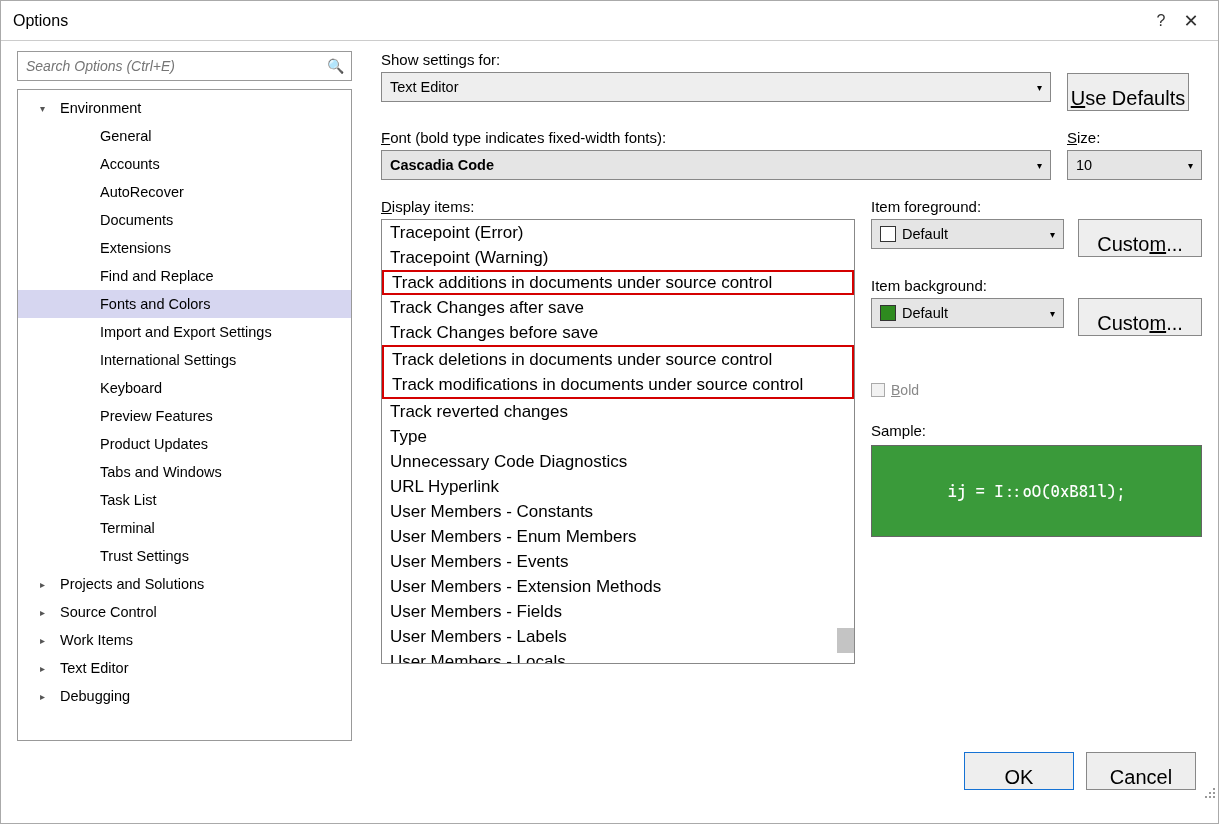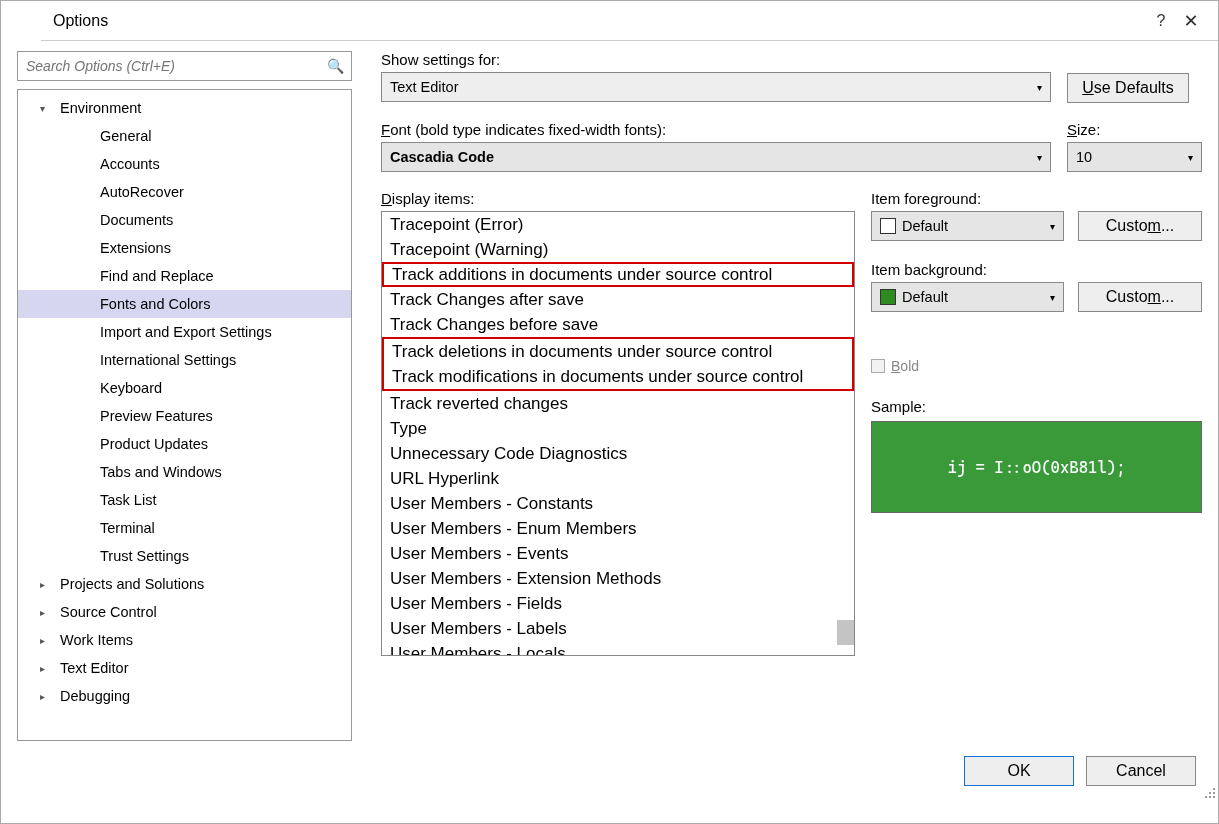--- a/index.html
+++ b/index.html
@@ -13,21 +13,20 @@
     height: 824px;
     overflow: hidden;
     border: 1px solid #aaa;
   }
   .titlebar {
     height: 40px;
     display: flex;
     align-items: center;
     padding: 0 12px;
     border-bottom: 1px solid #ccc;
-    margin-left: 40px;
   }
   .title { font-size: 16px; flex: 1; }
   .tb-icon { width: 30px; text-align: center; font-size: 16px; color: #333; cursor: pointer; }
   .close-x { font-size: 18px; }
   .content {
     display: flex;
     height: 700px;
     padding: 10px 16px 0 16px;
     gap: 20px;
   }
@@ -82,24 +81,24 @@
     padding: 0 8px;
     position: relative;
     cursor: pointer;
   }
   .dropdown.white { background: #e5e5e5; }
   .dropdown .dd-val { flex: 1; font-size: 14.5px; }
   .dd-arrow { font-size: 10px; }
   .btn {
     border: 1px solid #888;
     background: #eee;
-    height: 30px;
+    height: 38px;
     min-width: 122px;
-    display: inline-flex; align-items: center; justify-content: center;
-    font-size: 16px;
+    display: inline-flex; align-items: flex-end; justify-content: center;
+    font-size: 20px;
     cursor: pointer;
   }
   .btn.primary { border: 1.5px solid #1572d4; }
   .display-list {
     border: 1px solid #888;
     height: 445px;
     overflow-y: scroll;
     background: #fff;
     position: relative;
     margin-top: 4px;

